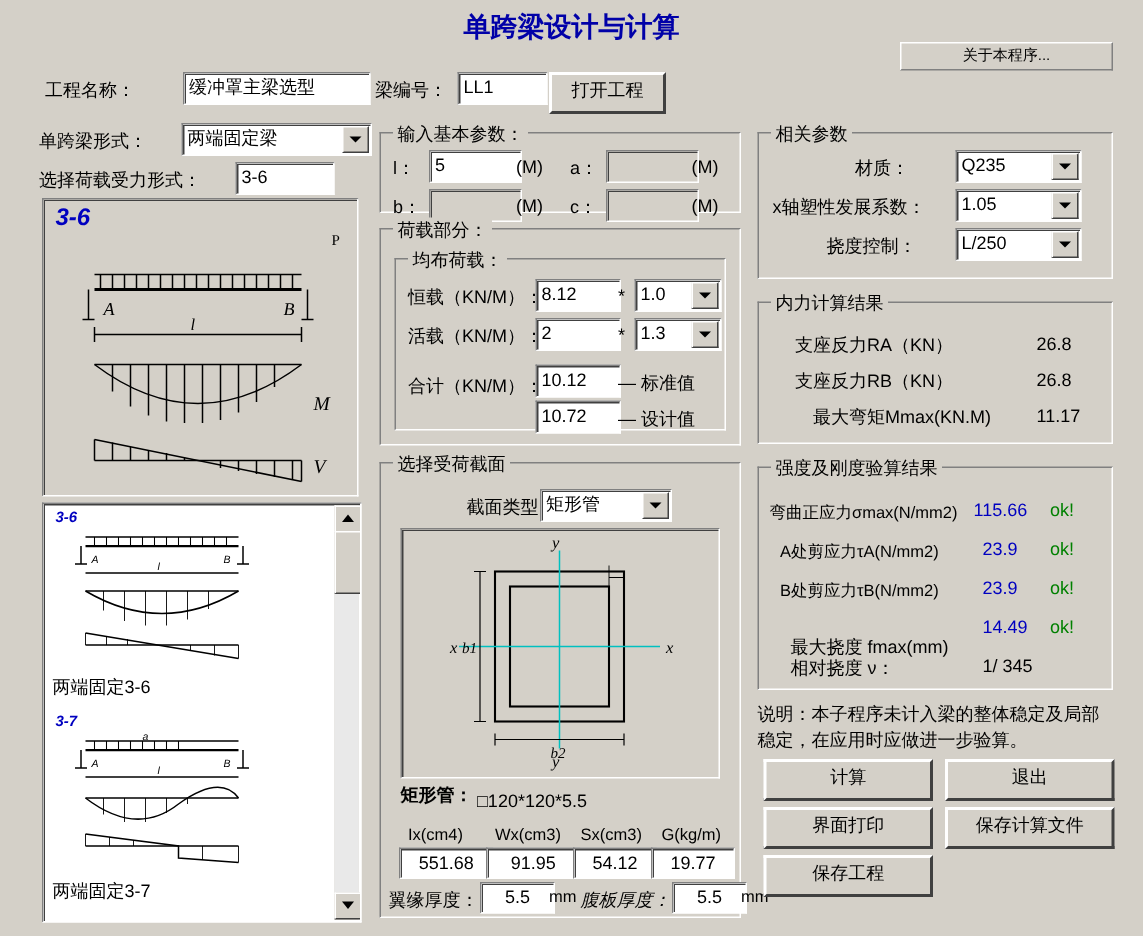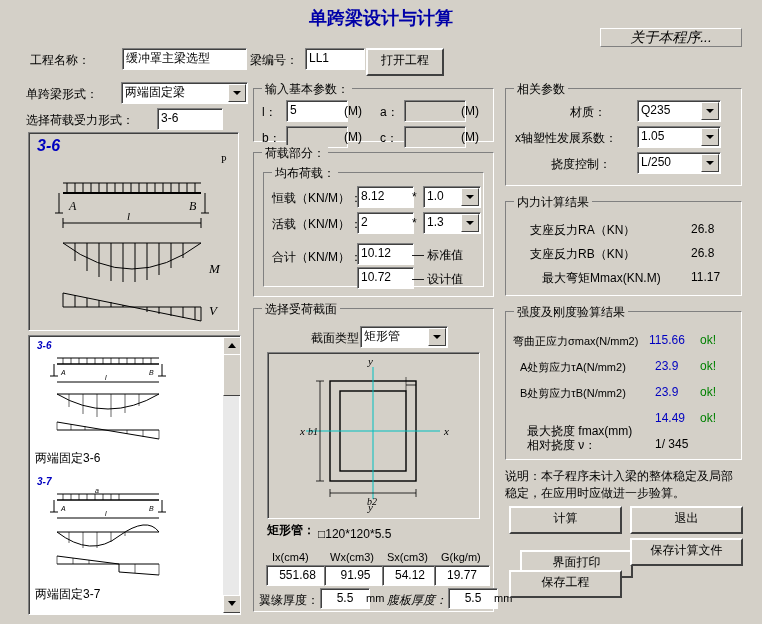--- a/index.html
+++ b/index.html
@@ -10,21 +10,21 @@
     font-size:12px;color:#000;
     overflow:hidden;
   }
   .app{position:relative;width:762px;height:624px;}
   .title{
     position:absolute;left:0;top:6px;width:762px;text-align:center;
     color:#0000a8;font-size:18px;font-weight:bold;
   }
   .about{
     position:absolute;left:600px;top:28px;width:140px;height:17px;
-    background:#d4d0c8;color:#000;font-style:italic;font-size:14px;
+    background:#d4d0c8;color:#000;font-size:10px;
     text-align:center;line-height:17px;
     border-top:1px solid #fff;border-left:1px solid #fff;
     border-right:1px solid #808080;border-bottom:1px solid #808080;
   }
   .lbl{position:absolute;white-space:nowrap;}
   .field{
     position:absolute;background:#fff;
     border:1px solid #808080;border-right-color:#fff;border-bottom-color:#fff;
     box-shadow:inset 1px 1px 0 #404040;
     font-size:12px;line-height:18px;padding:0 3px;
@@ -454,17 +454,17 @@
   <div class="lbl blue" style="left:655px;top:411px;">14.49</div>
   <div class="lbl okgreen" style="left:700px;top:411px;">ok!</div>
 
   <div class="lbl" style="left:527px;top:437px;">相对挠度        ν：</div>
   <div class="lbl" style="left:655px;top:437px;">1/ 345</div>
 
   <div class="lbl" style="left:505px;top:468px;width:235px;line-height:17px;white-space:normal;">说明：本子程序未计入梁的整体稳定及局部稳定，在应用时应做进一步验算。</div>
 
   <div class="btn" style="left:509px;top:506px;width:109px;height:24px;line-height:21px;">计算</div>
   <div class="btn" style="left:630px;top:506px;width:109px;height:24px;line-height:21px;">退出</div>
-  <div class="btn" style="left:520px;top:538px;width:109px;height:24px;line-height:21px;margin-top:12px;">界面打印</div>
+  <div class="btn" style="left:509px;top:538px;width:109px;height:24px;line-height:21px;">界面打印</div>
   <div class="btn" style="left:630px;top:538px;width:109px;height:24px;line-height:21px;">保存计算文件</div>
   <div class="btn" style="left:509px;top:570px;width:109px;height:24px;line-height:21px;">保存工程</div>
 
 </div>
 
 </body></html>

